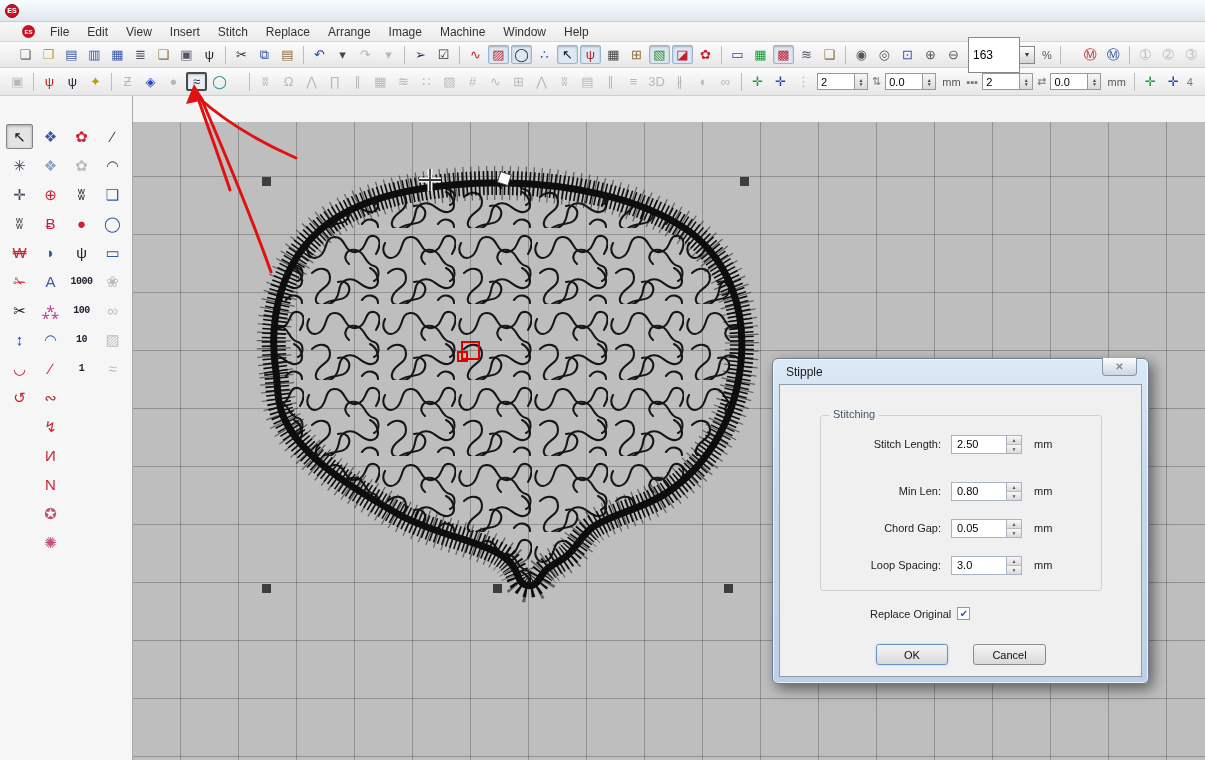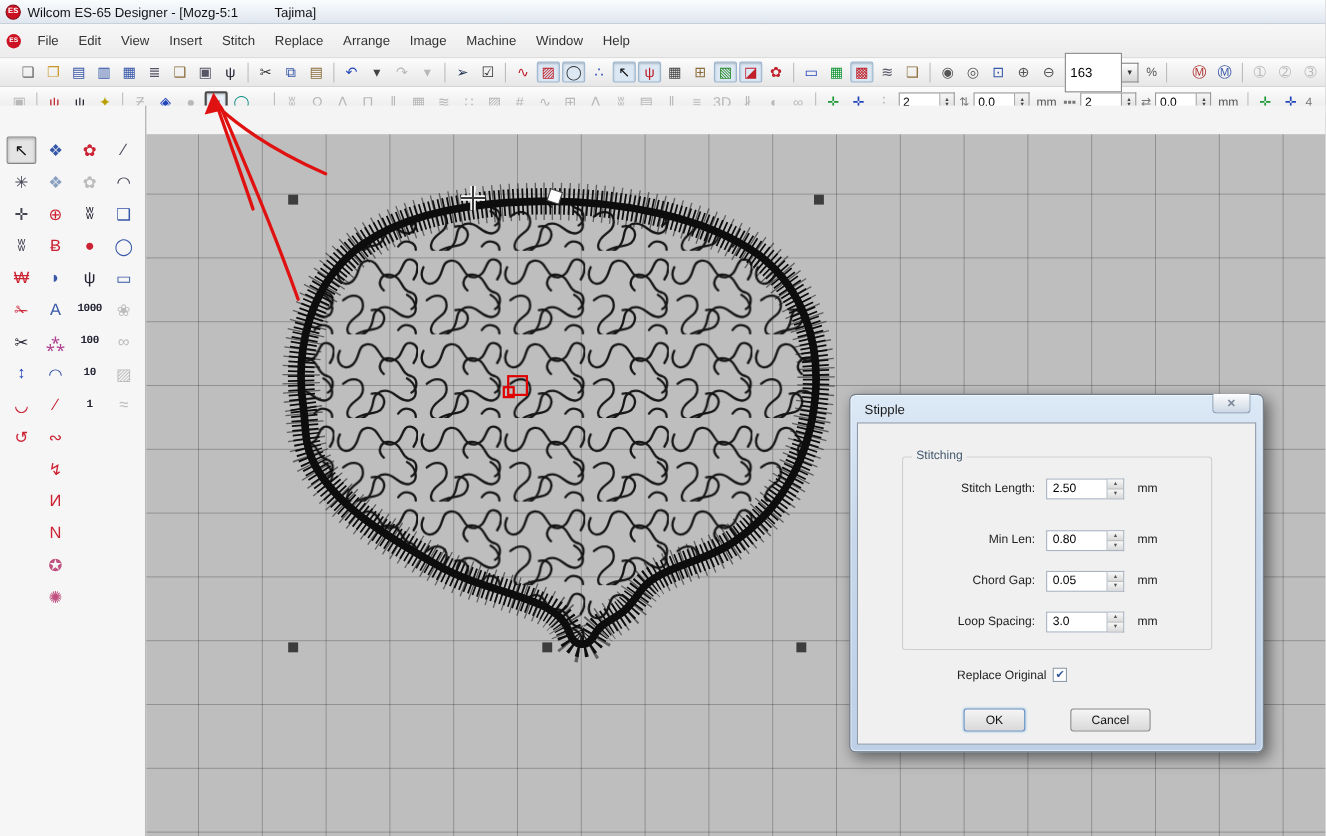--- a/index.html
+++ b/index.html
@@ -9,22 +9,22 @@
 
   
   .titlebar{height:22px;background:linear-gradient(#fafcfe,#dfe6ee);
     display:flex;align-items:center;padding-left:5px;border-bottom:1px solid #c4ccd6;}
   .es-logo{width:14px;height:14px;border-radius:50%;background:#cc1122;color:#fff;
     font-size:7px;font-weight:bold;display:flex;align-items:center;justify-content:center;
     margin-right:6px;border:1px solid #8a0d16;}
   .title-text{font-size:12px;color:#111;white-space:pre;}
 
   
-  .menubar{height:31px;background:linear-gradient(#f7f7f7,#ececec);display:flex;
-    align-items:center;font-size:12px;color:#333;border-bottom:1px solid #d6d6d6;padding-left:4px;}
+  .menubar{height:20px;background:linear-gradient(#f7f7f7,#ececec);display:flex;
+    align-items:center;font-size:12px;color:#333;border-bottom:1px solid #d6d6d6;padding-left:20px;}
   .menu-es{width:13px;height:13px;border-radius:50%;background:#cc1122;color:#fff;font-size:6px;
     font-weight:bold;display:flex;align-items:center;justify-content:center;margin:0 6px 0 2px;}
   .menu-item{padding:2px 9px;cursor:default;}
 
   
   .toolbar{display:flex;align-items:center;background:linear-gradient(#fcfcfc,#e7e7e7);
     border-bottom:1px solid #cfcfcf;}
   #toolbar1{height:26px;padding-left:14px;}
   #toolbar2{height:28px;padding-left:6px;}
   .tbi{width:21px;height:19px;margin:0 1px;display:flex;align-items:center;justify-content:center;
@@ -96,29 +96,28 @@
     color:#555;background:linear-gradient(#f8f8f8,#dadada);}
   .spinner span + span{border-top:1px solid #bbb;}
   .field-unit{font-size:11px;color:#222;margin-left:12px;}
   .replace-row{position:absolute;left:90px;top:222px;display:flex;align-items:center;}
   .replace-label{font-size:11px;color:#222;margin-right:6px;}
   .checkbox{width:13px;height:13px;background:#fff;border:1px solid #8e9aa6;display:flex;
     align-items:center;justify-content:center;font-size:10px;color:#31569c;line-height:10px;}
   .btn{position:absolute;top:259px;height:21px;display:flex;align-items:center;justify-content:center;
     font-size:11px;color:#111;background:linear-gradient(#f5f5f5,#d9d9d9);
     border:1px solid #8a8a8a;border-radius:3px;}
-  .btn-ok{left:96px;width:56px;border-color:#6b93c0;box-shadow:0 0 2px #9cc0e4;}
+  .btn-ok{left:96px;width:72px;border-color:#6b93c0;box-shadow:0 0 2px #9cc0e4;}
   .btn-cancel{left:193px;width:73px;}
 </style>
 </head>
 <body>
 
 <div class="titlebar">
   <div class="es-logo">ES</div>
-  <div class="title-text">Wilcom ES-65 Designer - [Mozg-5:1          Tajima]</div>
 </div>
 
 <div class="menubar">
   <div class="menu-es">ES</div>
   <span class="menu-item">File</span>
   <span class="menu-item">Edit</span>
   <span class="menu-item">View</span>
   <span class="menu-item">Insert</span>
   <span class="menu-item">Stitch</span>
   <span class="menu-item">Replace</span>

